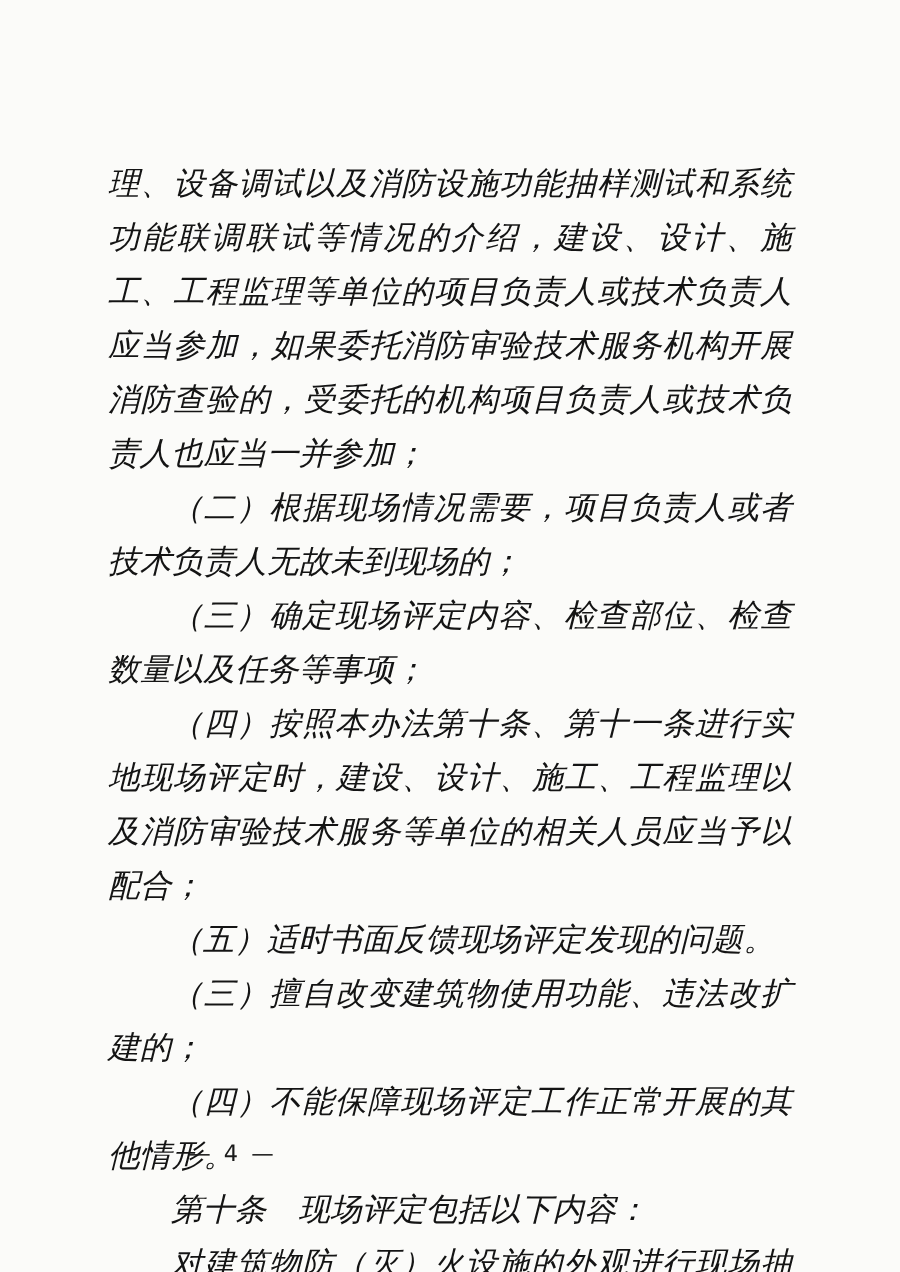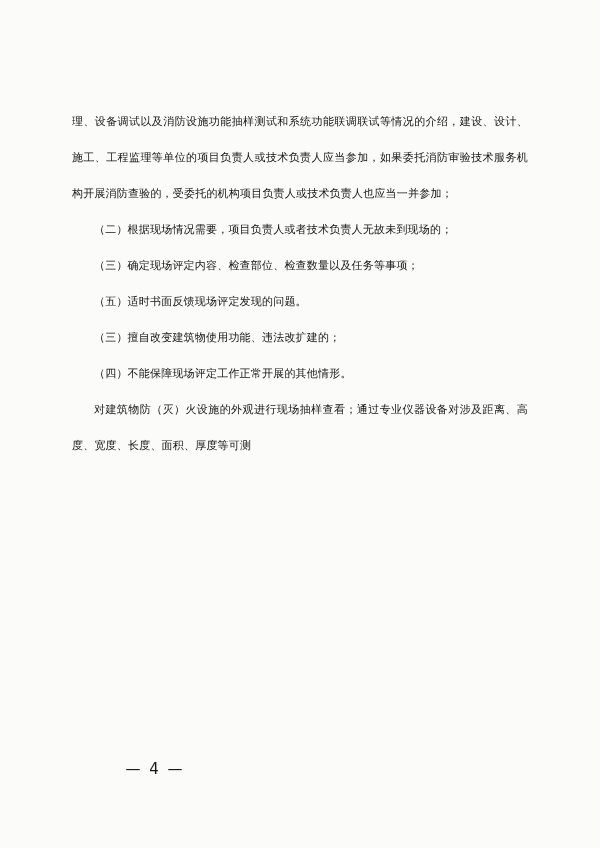--- a/index.html
+++ b/index.html
@@ -23,29 +23,30 @@
     height: 848px;
     background: #fbfbf9;
   }
   .content {
     position: absolute;
     left: 72px;
     top: 104px;
     width: 456px;
   }
   .para {
-    font-size: 11px;
+    font-size: 21px;
     line-height: 36px;
     letter-spacing: 0.2px;
     text-align: justify;
     text-justify: inter-ideograph;
     margin: 0;
     color: #141414;
     font-family: "DejaVu Sans", "Liberation Sans", sans-serif;
     font-weight: 500;
+    font-style: italic;
   }
   .indent-1 { text-indent: 0; }
   .indent-2 { text-indent: 2em; }
   .footer {
     position: absolute;
     left: 0;
     top: 760px;
     width: 600px;
     text-align: center;
     font-size: 15px;
@@ -62,21 +63,23 @@
   }
 </style>
 </head>
 <body>
 
 <div class="page">
   <div class="content">
     <p class="para indent-1">理、设备调试以及消防设施功能抽样测试和系统功能联调联试等情况的介绍，建设、设计、施工、工程监理等单位的项目负责人或技术负责人应当参加，如果委托消防审验技术服务机构开展消防查验的，受委托的机构项目负责人或技术负责人也应当一并参加；</p>
     <p class="para indent-2">（二）根据现场情况需要，项目负责人或者技术负责人无故未到现场的；</p>
     <p class="para indent-2">（三）确定现场评定内容、检查部位、检查数量以及任务等事项；</p>
+    <p class="para indent-2">（四）按照本办法第十条、第十一条进行实地现场评定时，建设、设计、施工、工程监理以及消防审验技术服务等单位的相关人员应当予以配合；</p>
     <p class="para indent-2">（五）适时书面反馈现场评定发现的问题。</p>
     <p class="para indent-2">（三）擅自改变建筑物使用功能、违法改扩建的；</p>
     <p class="para indent-2">（四）不能保障现场评定工作正常开展的其他情形。</p>
+    <p class="para indent-2">第十条　现场评定包括以下内容：</p>
     <p class="para indent-2">对建筑物防（灭）火设施的外观进行现场抽样查看；通过专业仪器设备对涉及距离、高度、宽度、长度、面积、厚度等可测</p>
   </div>
   <div class="footer">
     <span class="footer-inner pagenum">— 4 —</span>
   </div>
 </div>
 
 </body></html>

